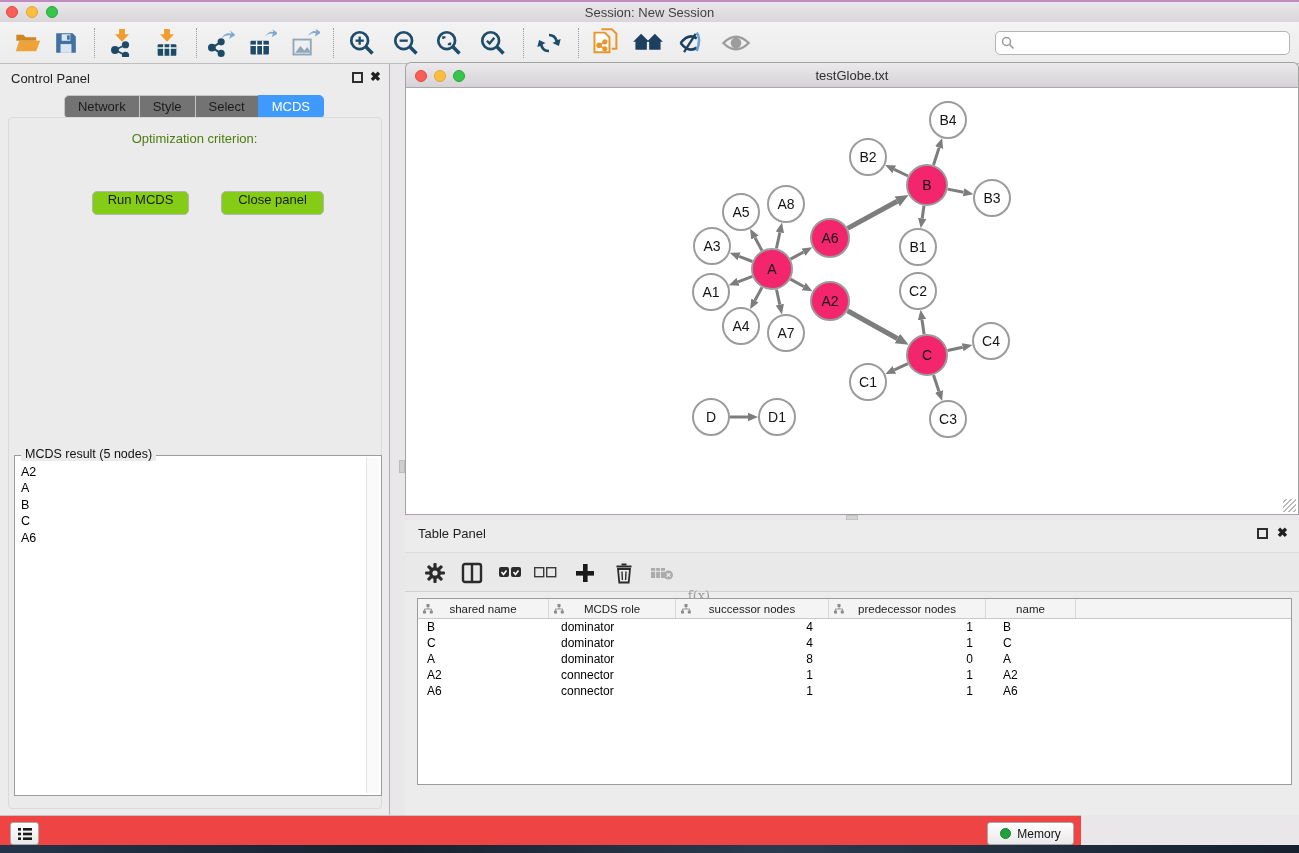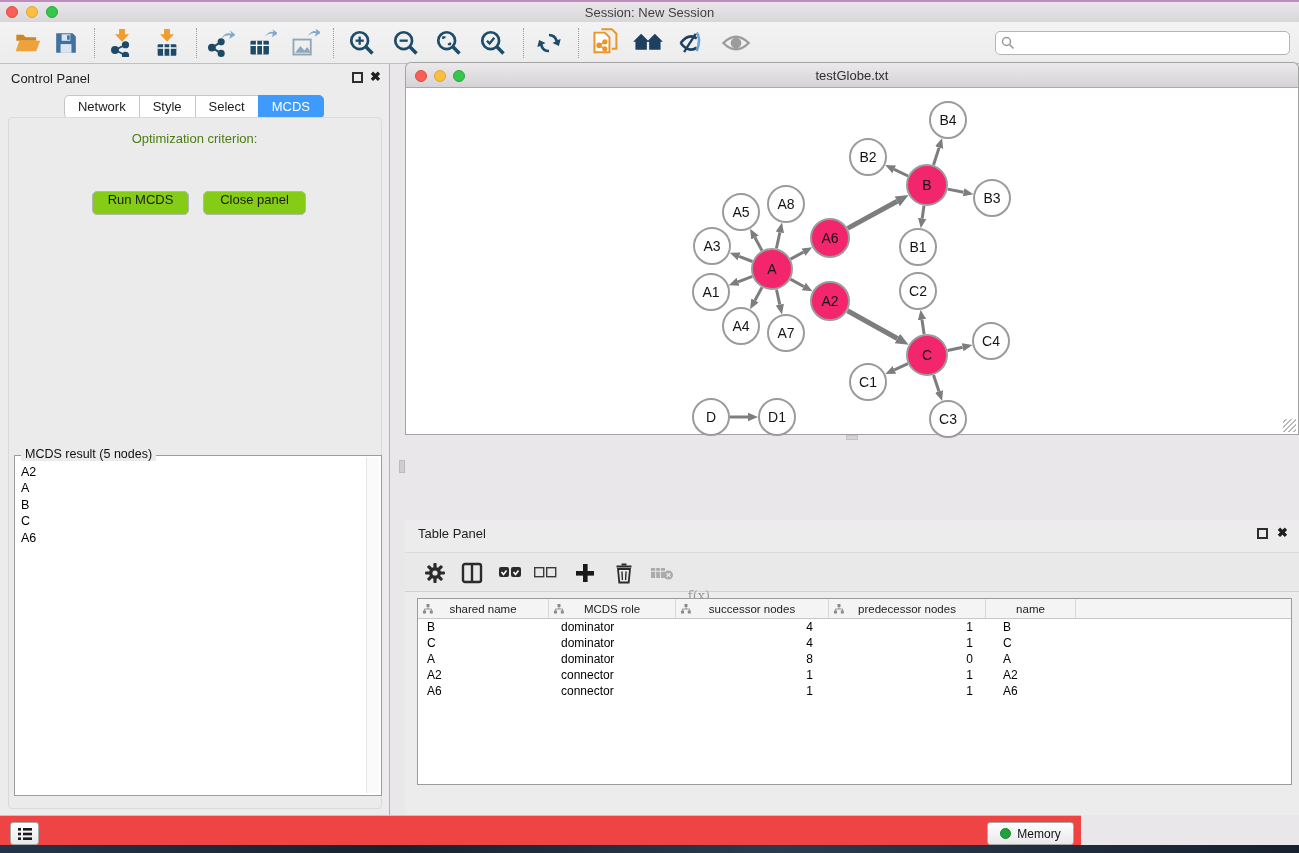--- a/index.html
+++ b/index.html
@@ -27,47 +27,47 @@
   .search-ico { position:absolute; left:6px; top:5px; }
 
   
   .control-panel { position:absolute; left:0; top:64px; width:390px; height:751px; background:#ececec; border-right:1px solid #b2b2b2; }
   .panel-head { position:absolute; left:0; top:0; width:100%; height:28px; }
   .panel-head .phtitle { position:absolute; left:11px; top:7px; font-size:13px; color:#222; }
   .wbtn-float { position:absolute; width:11px; height:11px; border:2px solid #2e2e2e; top:8px; }
   .wbtn-close { position:absolute; top:5px; font-size:13px; font-weight:bold; color:#1f1f1f; }
   .cp-tabs { position:absolute; left:0; top:31px; width:100%; display:flex; justify-content:center; }
   .seg { display:flex; }
-  .seg .tab { border:1px solid #c6c6c6; background:#ffffff; color:#1c1c1c; font-size:13px; padding:3px 13px 4px; margin-left:-1px; cursor:default; }
+  .seg .tab { border:1px solid #c6c6c6; background:#737373; color:#1c1c1c; font-size:13px; padding:3px 13px 4px; margin-left:-1px; cursor:default; }
   .seg .tab:first-child { border-top-left-radius:5px; border-bottom-left-radius:5px; }
   .seg .tab:last-child { border-top-right-radius:5px; border-bottom-right-radius:5px; }
   .seg .tab.sel { background:#3e9afd; border-color:#3e9afd; color:#fff; }
   .cp-inner { position:absolute; left:8px; top:53px; width:374px; height:692px; background:#ebebeb; border:1px solid #dadada; border-radius:4px; }
   .opt-label { position:absolute; left:0; top:67px; width:100%; text-align:center; font-size:13px; color:#4d7c0f; }
   .criterion { position:absolute; left:42px; top:92px; width:316px; height:25px; background:#fff; border:1px solid #ababab; border-radius:4px; font-size:13px; line-height:23px; padding-left:8px; cursor:default; }
   .criterion .spinner { position:absolute; right:0; top:-1px; width:21px; height:25px; border-radius:0 4px 4px 0;
     background:linear-gradient(#72b6fd,#3a8af5); display:flex; flex-direction:column; align-items:center; justify-content:center; gap:2px; }
   .tri-up { width:0; height:0; border-left:4px solid transparent; border-right:4px solid transparent; border-bottom:5px solid #fff; }
   .tri-dn { width:0; height:0; border-left:4px solid transparent; border-right:4px solid transparent; border-top:5px solid #fff; }
   .cp-btn { position:absolute; top:127px; height:24px; background:#84cc16; border:1px solid #b5b5b5; border-radius:5px; font-size:13px; text-align:center; cursor:default; }
   #runBtn { left:92px; width:97px; }
-  #closeBtn { left:203px; width:103px; }
+  #closeBtn { left:221px; width:103px; }
   .groupbox { position:absolute; left:14px; top:391px; width:368px; height:341px; border:1px solid #9c9c9c; background:#fff; }
   .groupbox .legend { position:absolute; left:6px; top:-9px; background:#ebebeb; padding:0 4px; font-size:12.5px; color:#111; }
   .mcds-list { position:absolute; left:2px; top:8px; right:15px; bottom:2px; background:#fff; overflow:hidden; }
   .mcds-list .item { font-size:12.5px; line-height:16.4px; padding-left:4px; color:#000; }
   .mcds-scroll { position:absolute; top:2px; right:2px; bottom:2px; width:13px; background:#fafafa; border-left:1px solid #e4e4e4; }
 
   
   .net-window { position:absolute; left:405px; top:62px; width:894px; height:453px; }
   .net-titlebar { position:absolute; left:0; top:0; width:100%; height:26px; border:1px solid #a3a3a3; border-bottom:1px solid #aaa;
     border-radius:6px 6px 0 0; background:linear-gradient(#ebe9eb,#d5d3d5); }
   .net-titlebar .title { position:absolute; left:0; right:0; top:5px; text-align:center; font-size:13px; color:#2f2f2f; }
   .net-lights { position:absolute; left:9px; top:7px; display:flex; gap:7px; }
-  .net-canvas { position:absolute; left:0; top:26px; width:894px; height:347px; background:#fff; border:1px solid #a3a3a3; border-top:none; }
+  .net-canvas { position:absolute; left:0; top:26px; width:894px; height:427px; background:#fff; border:1px solid #a3a3a3; border-top:none; }
   .net-canvas svg { position:absolute; left:0; top:0; }
   .resize-grip { position:absolute; right:2px; bottom:2px; width:13px; height:13px;
     background:repeating-linear-gradient(135deg, transparent 0 2px, #b9b9b9 2px 3.5px); }
   .vthumb { position:absolute; left:-7px; top:372px; width:6px; height:13px; background:#cfcfcf; border:1px solid #bbb; }
   .hthumb { position:absolute; left:440px; bottom:-6px; width:12px; height:5px; background:#d4d4d4; border:1px solid #c2c2c2; }
 
   
   .table-panel { position:absolute; left:405px; top:520px; width:894px; height:295px; background:#ececec; }
   .tp-head { position:absolute; left:0; top:0; width:100%; height:26px; }
   .tp-head .phtitle { position:absolute; left:13px; top:6px; font-size:13px; color:#222; }

